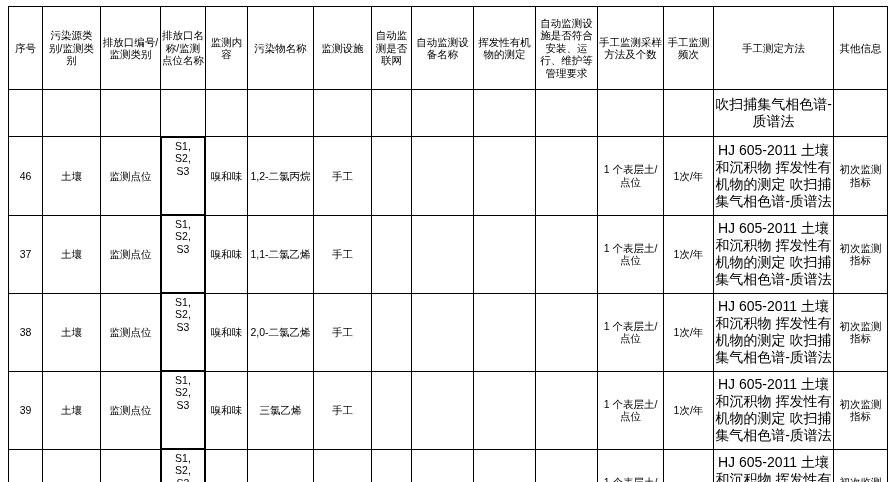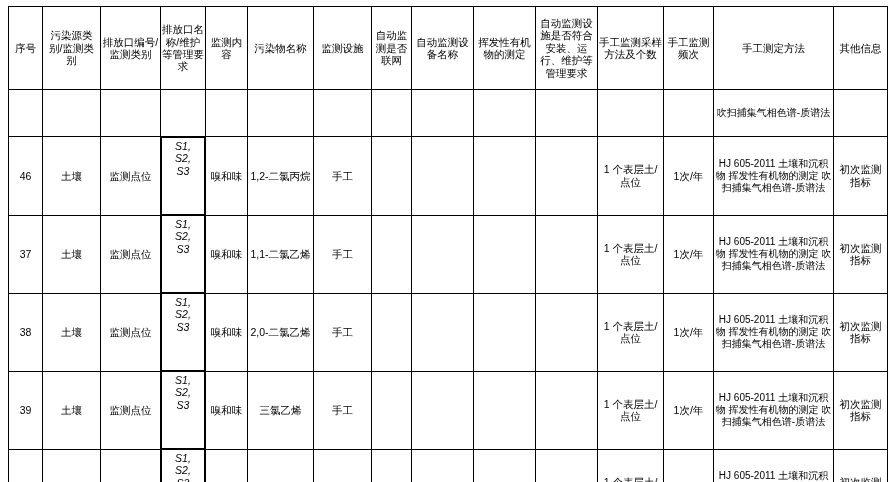--- a/index.html
+++ b/index.html
@@ -57,24 +57,23 @@
   col.c12 { width: 50px; }
   col.c13 { width: 120px; }
   col.c14 { width: 54px; }
 
   tbody tr.spacer-row td { height: 42px; }
   tbody tr.data-row td { height: 72px; }
 
   .cell-lines {
     display: block;
     white-space: pre-line;
-    font-style: italic;
   }
   .method {
-    font-size: 10px;
+    font-size: 14px;
     line-height: 1.2;
     margin-left: 19px;
   }
 </style>
 </head>
 <body>
 
 <div class="sheet">
   <table class="grid">
     <colgroup>
@@ -92,21 +91,21 @@
         <col class="c11">
         <col class="c12">
         <col class="c13">
         <col class="c14">
     </colgroup>
     <thead>
       <tr>
         <th>序号</th>
         <th>污染源类别/监测类别</th>
         <th>排放口编号/监测类别</th>
-        <th>排放口名称/维护等管理要求</th>
+        <th>排放口名称/监测点位名称</th>
         <th>监测内容</th>
         <th>污染物名称</th>
         <th>监测设施</th>
         <th>自动监测是否联网</th>
         <th>自动监测设备名称</th>
         <th>挥发性有机物的测定</th>
         <th>自动监测设施是否符合安装、运行、维护等管理要求</th>
         <th>手工监测采样方法及个数</th>
         <th>手工监测频次</th>
         <th>手工测定方法</th>

